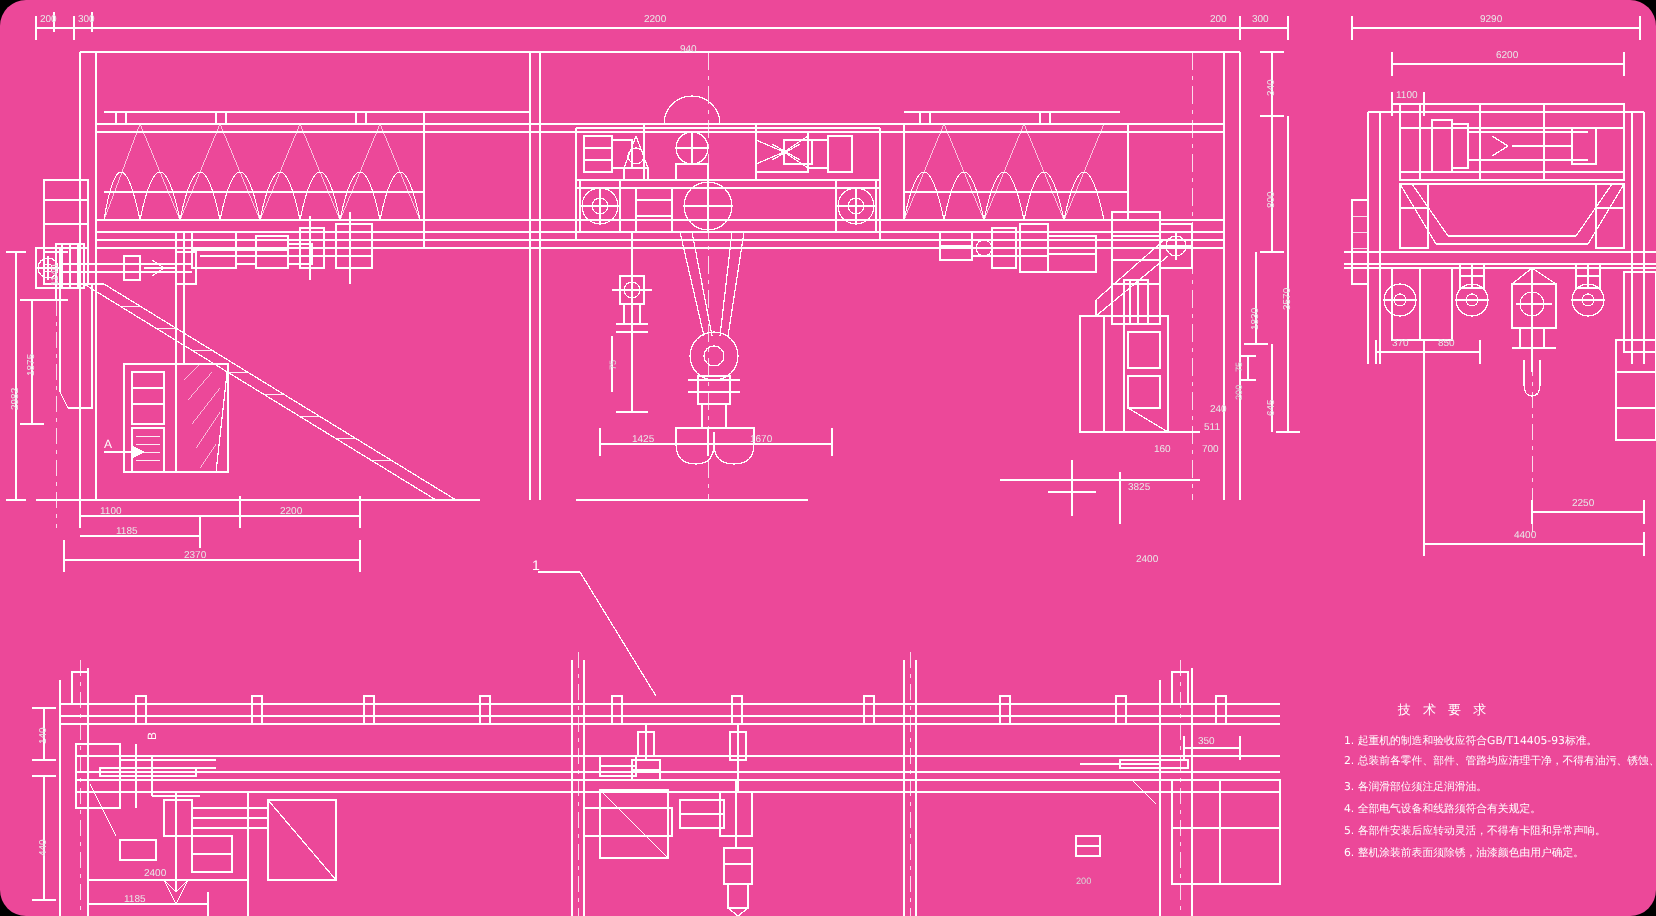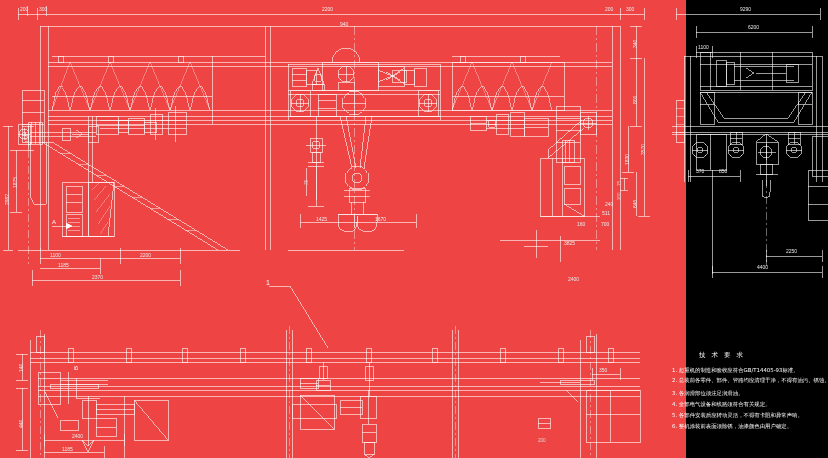--- a/index.html
+++ b/index.html
@@ -1,17 +1,17 @@
 <!DOCTYPE html>
 <html><head>
 <meta charset="utf-8">
 <style>
   html,body{margin:0;padding:0;background:#000;}
   body{width:828px;height:458px;overflow:hidden;font-family:"Liberation Sans",sans-serif;}
-  #cad{position:relative;width:686px;height:458px;background:#ef4444;}
+  #cad{position:relative;width:828px;height:458px;background:#ec4899;border-radius:13px;}
   svg{display:block;position:absolute;top:0;left:0;}
   .dimtxt{font-family:"Liberation Sans",sans-serif;font-size:5px;fill:#e8e8e8;}
   .dimtxt2{font-family:"Liberation Sans",sans-serif;font-size:4.6px;fill:#d8d8d8;}
   .notetxt{font-family:"DejaVu Sans",sans-serif;font-size:5.4px;fill:#ffffff;}
   .notehead{font-family:"DejaVu Sans",sans-serif;font-size:6.5px;fill:#ffffff;letter-spacing:2px;}
   .calltxt{font-family:"Liberation Sans",sans-serif;font-size:7px;fill:#ffffff;}
   .ltr{font-family:"Liberation Sans",sans-serif;font-size:6px;fill:#ffffff;}
 </style>
 </head>
 <body>

